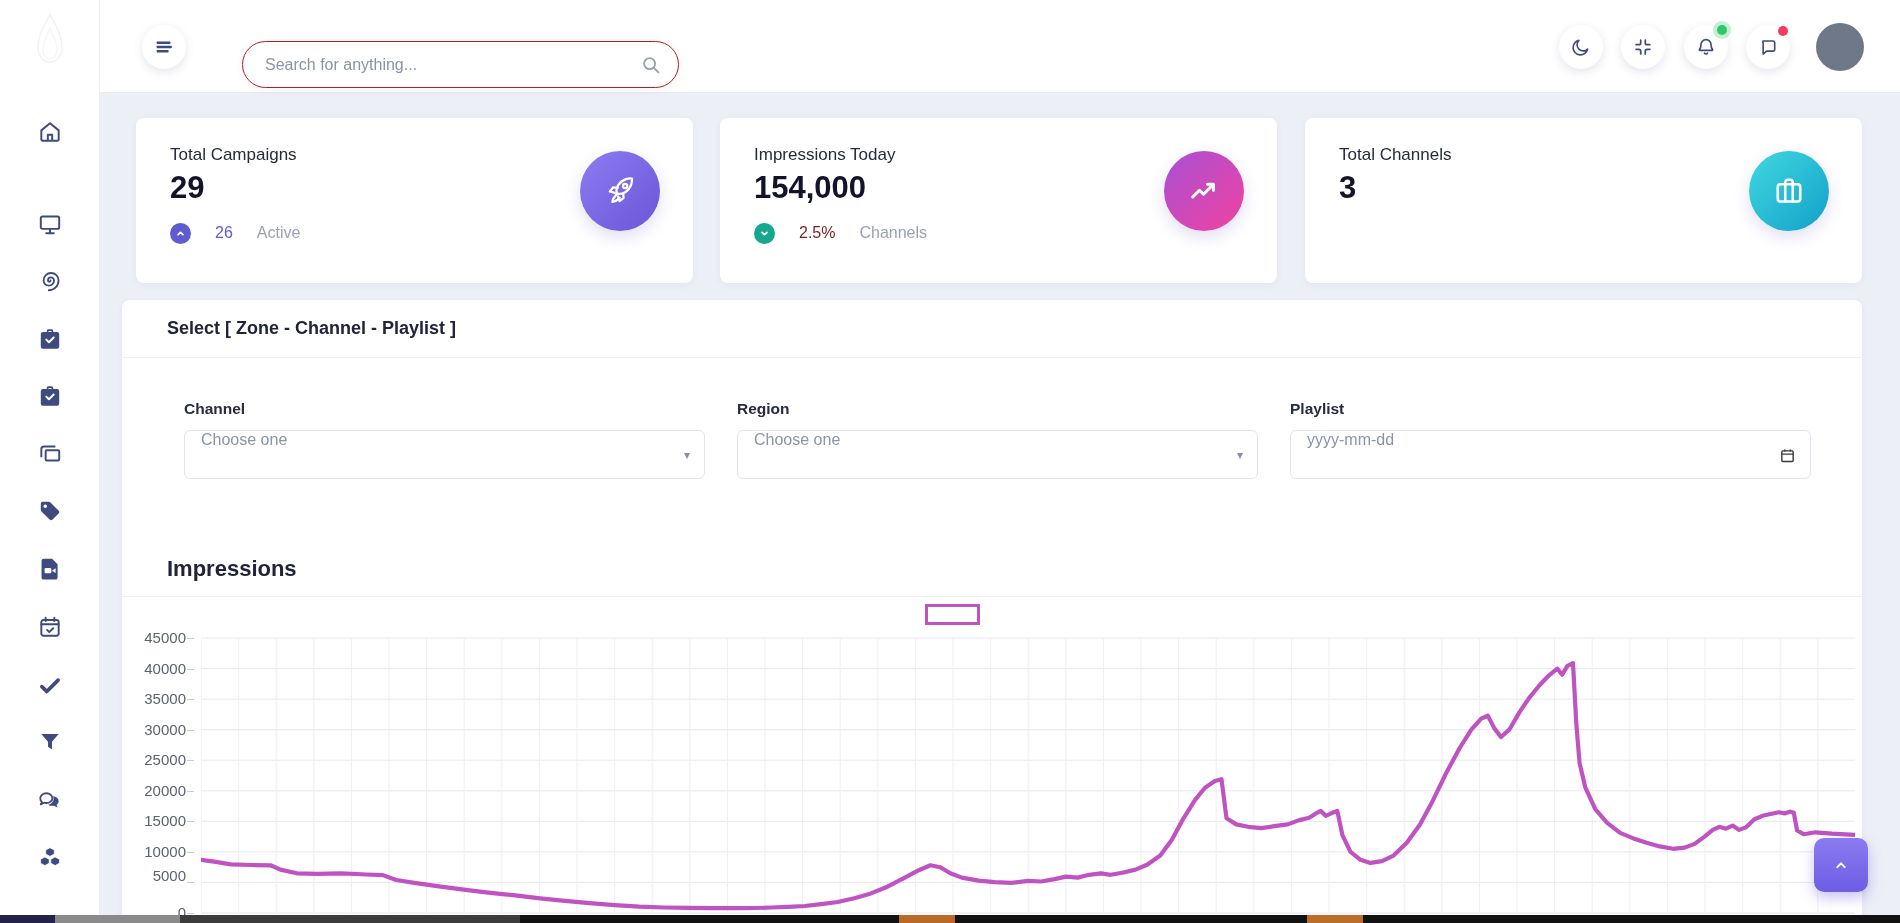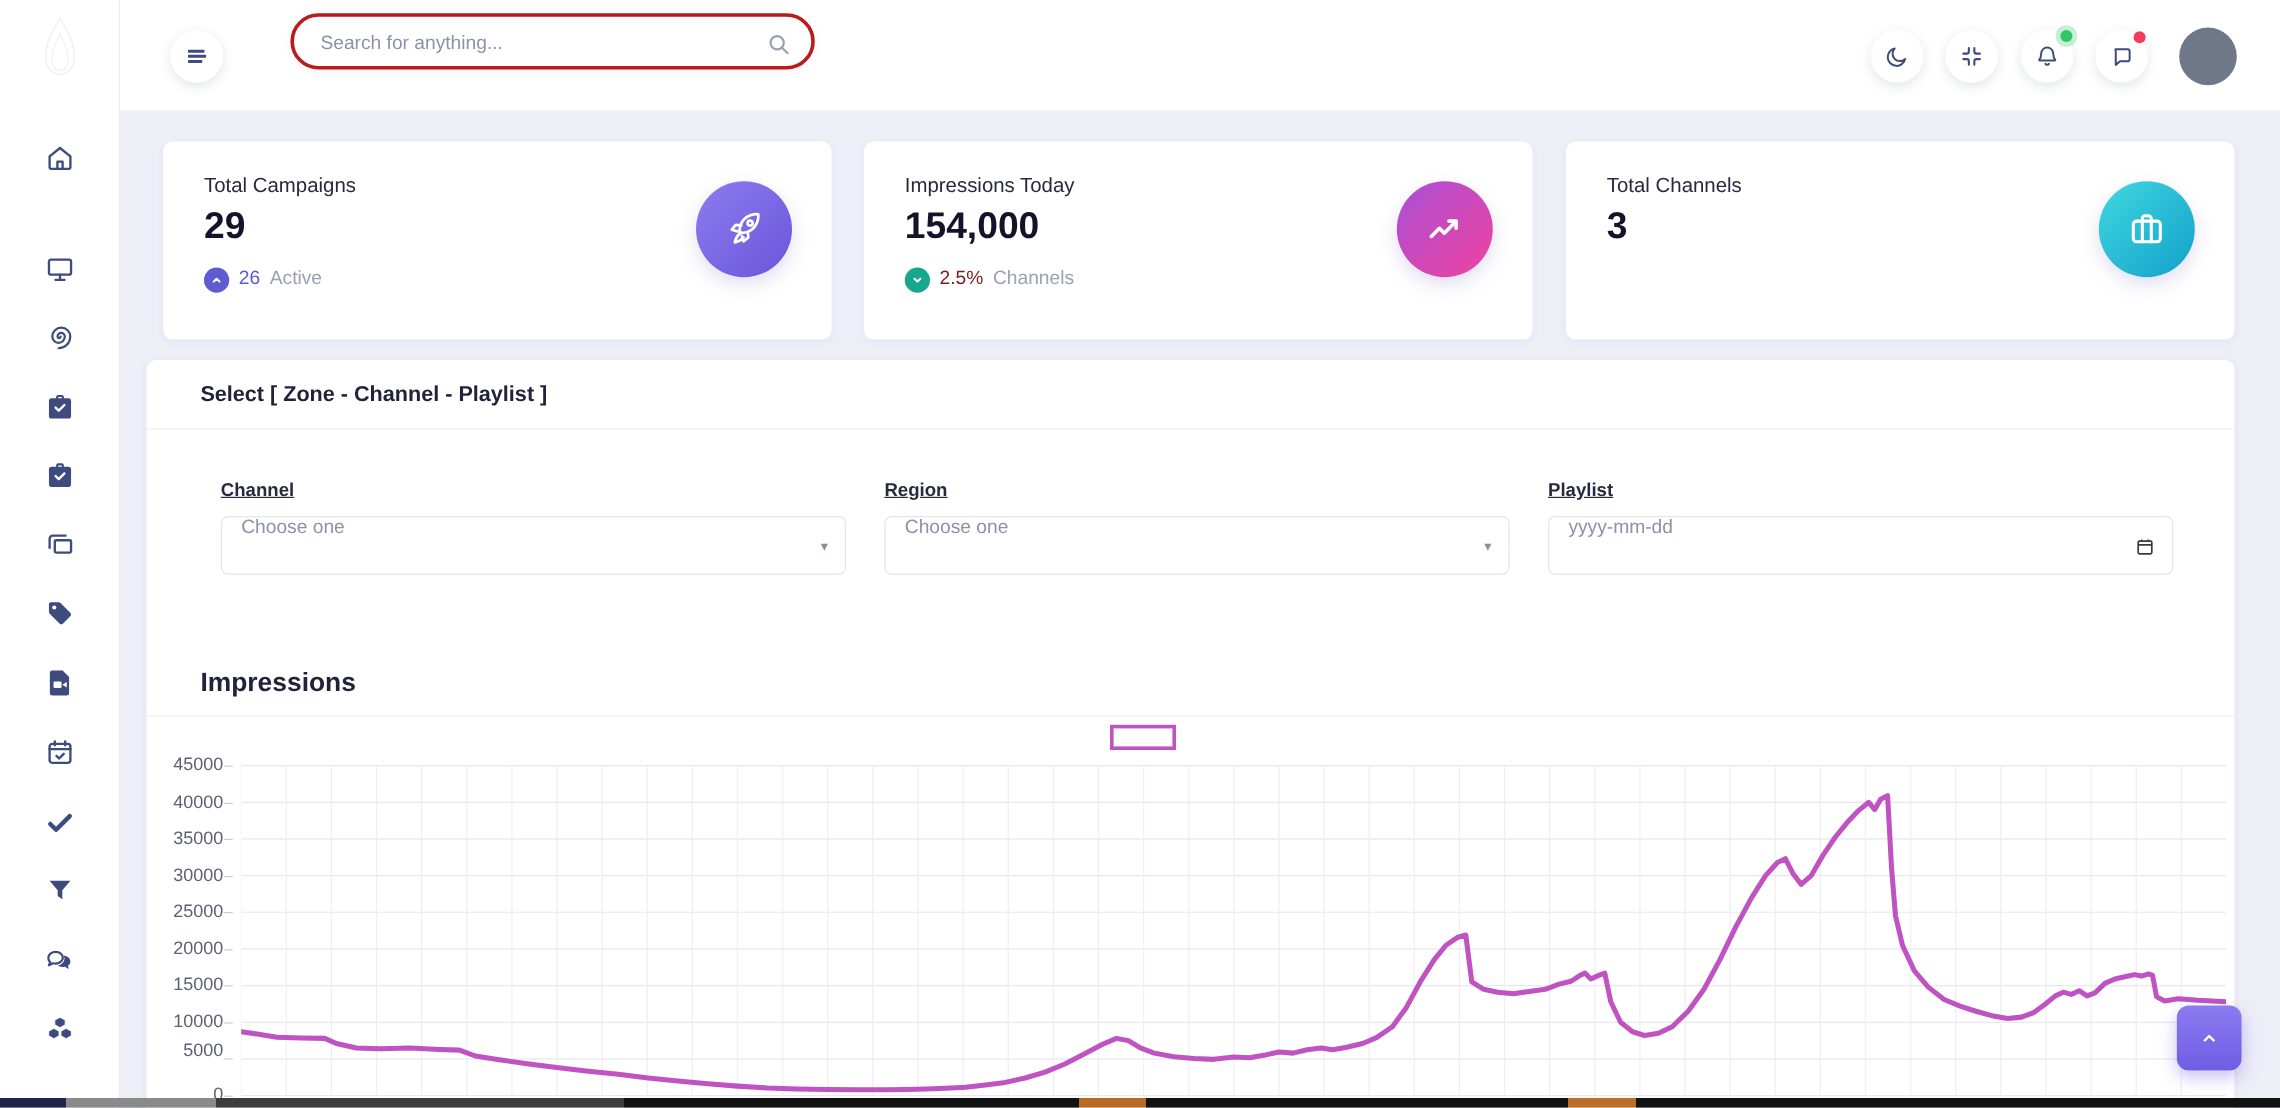--- a/index.html
+++ b/index.html
@@ -13,51 +13,51 @@
   .nav-item { position:absolute; left:37px; width:26px; height:26px; cursor:pointer; }
   .nav-item svg { width:26px; height:26px; display:block; }
 
   
   #topbar { position:absolute; left:100px; top:0; width:1800px; height:93px; background:#ffffff;
             border-bottom:1px solid #e9ebf3; z-index:20; }
   .circle-btn { position:absolute; top:25px; width:44px; height:44px; border-radius:50%;
                 background:#fff; box-shadow:0 3px 10px rgba(60,70,120,.14); cursor:pointer;
                 display:flex; align-items:center; justify-content:center; }
   .circle-btn svg { width:22px; height:22px; }
-  #search-wrap { position:absolute; left:142px; top:11px; width:437px; height:47px; background:#fff;
-                 border:3px solid #b91c1c; border-radius:24px; box-shadow:0 2px 8px rgba(60,70,120,.06); }
+  #search-wrap { position:absolute; left:142px; top:41px; width:437px; height:47px; background:#fff;
+                 border:1px solid #b91c1c; border-radius:24px; box-shadow:0 2px 8px rgba(60,70,120,.06); }
   #search-wrap input { position:absolute; left:22px; top:0; width:360px; height:45px; border:none; outline:none;
                  font-size:16px; color:#3c4256; background:transparent; font-family:"Liberation Sans",sans-serif; }
   #search-wrap input::placeholder { color:#8b93a8; }
   #search-icon { position:absolute; right:16px; top:12px; width:22px; height:22px; cursor:pointer; }
   .badge { position:absolute; width:10px; height:10px; border-radius:50%; }
   #avatar { position:absolute; left:1716px; top:23px; width:48px; height:48px; border-radius:50%;
             background:#6e7888; cursor:pointer; }
 
   
   .stat-card { position:absolute; top:118px; width:557px; height:165px; background:#fff; border-radius:8px;
                box-shadow:0 2px 7px rgba(50,60,110,.05); }
   .stat-label { position:absolute; left:34px; top:27px; font-size:17px; color:#262a3c; font-weight:500; }
   .stat-value { position:absolute; left:34px; top:52px; font-size:31px; color:#13142b; font-weight:700; }
-  .stat-sub   { position:absolute; left:34px; top:104px; height:22px; display:flex; align-items:center; gap:8px;
+  .stat-sub   { position:absolute; left:34px; top:104px; height:22px; display:flex; align-items:center; gap:24px;
                 font-size:16px; }
   .sub-circle { width:21px; height:21px; border-radius:50%; display:flex; align-items:center; justify-content:center; }
   .sub-circle svg { width:13px; height:13px; }
   .sub-label { color:#9aa0b5; }
   .stat-icon-circle { position:absolute; left:444px; top:33px; width:80px; height:80px; border-radius:50%;
                       display:flex; align-items:center; justify-content:center;
                       box-shadow:0 6px 16px rgba(90,70,180,.18); }
   .stat-icon-circle svg { width:36px; height:36px; }
 
   
   #main-card { position:absolute; left:122px; top:300px; width:1740px; height:680px; background:#fff;
                border-radius:8px; box-shadow:0 2px 7px rgba(50,60,110,.05); }
   #card-title { position:absolute; left:45px; top:18px; font-size:18px; font-weight:700; color:#20233a; }
   .card-divider { position:absolute; left:0; width:1740px; height:1px; background:#edeff5; }
-  .field-label { position:absolute; top:100px; font-size:15.5px; font-weight:700; color:#272b40;text-decoration:underline; }
+  .field-label { position:absolute; top:100px; font-size:15.5px; font-weight:700; color:#272b40; }
   .field-box { position:absolute; top:130px; width:521px; height:49px; background:#fff; border:1px solid #e2e5f0;
                border-radius:6px; cursor:pointer; display:flex; align-items:flex-start; padding:0 16px;
                color:#8b93a8; font-size:16px; }
   .select-caret { position:absolute; right:14px; top:17px; font-size:12px; color:#8a8fa0; }
   #section-heading { position:absolute; left:45px; top:256px; font-size:22px; font-weight:700; color:#20233a; }
 
   
   #legend-swatch { position:absolute; left:803px; top:304px; width:55px; height:21px; background:#fff;
                    border:3px solid #bf53c2; cursor:pointer; }
   #chart-canvas { position:absolute; left:79px; top:330px; width:1654px; height:285px; cursor:crosshair; }

